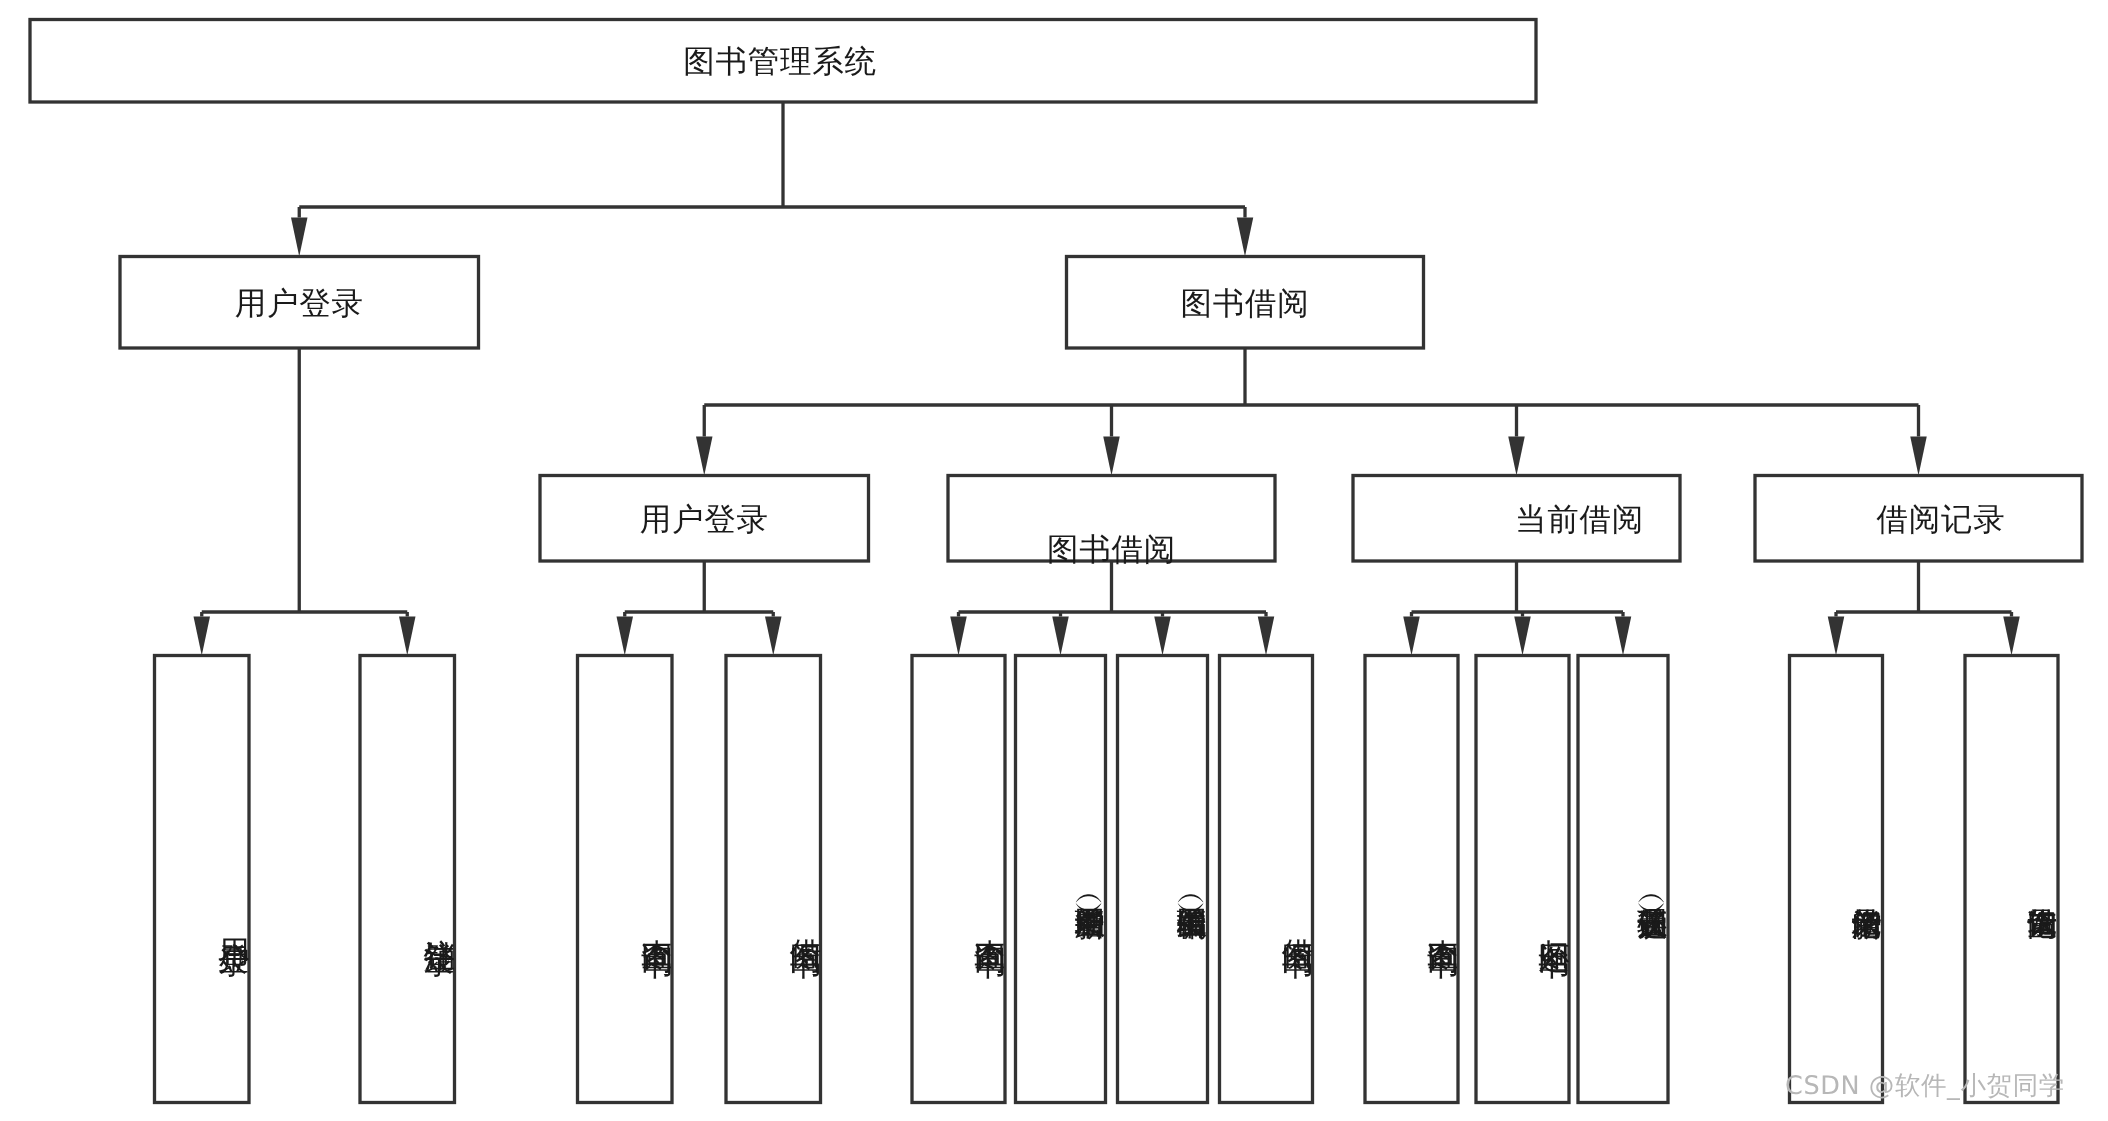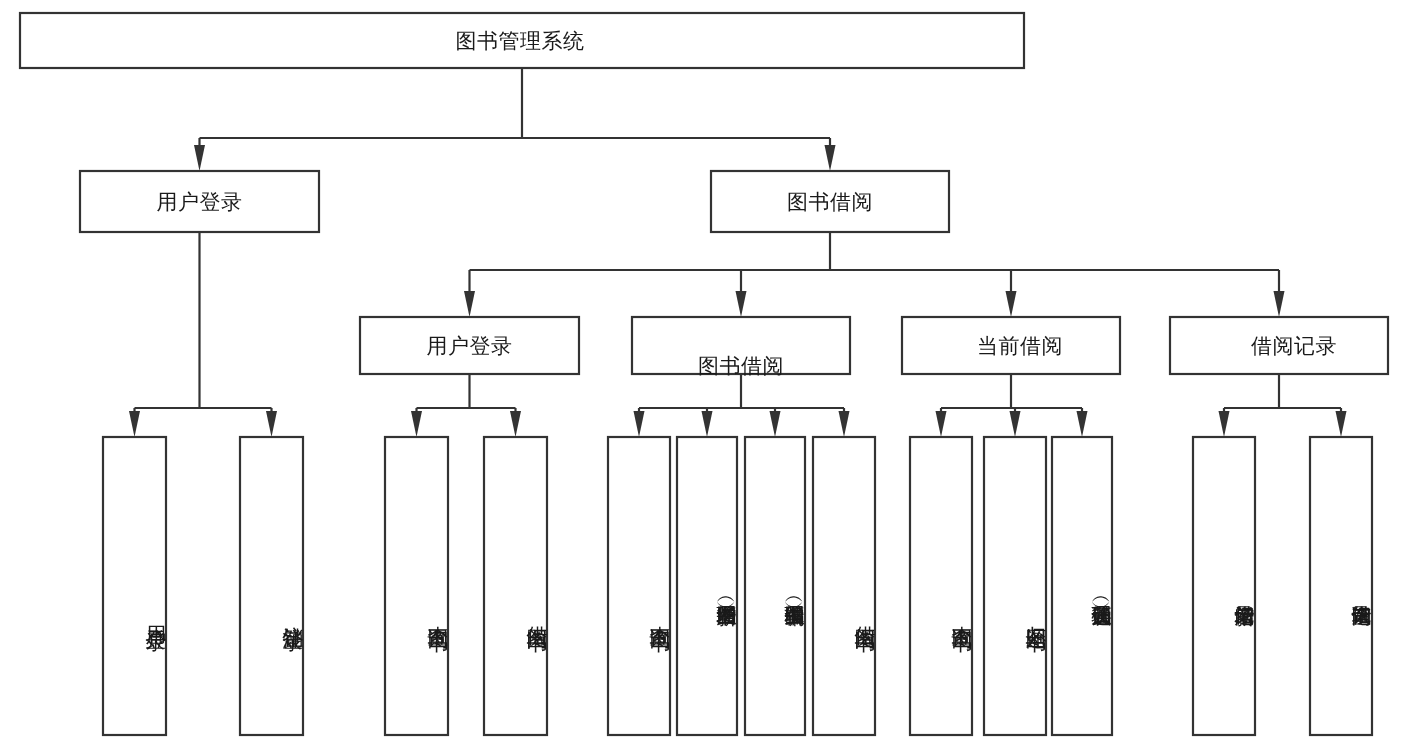--- a/index.html
+++ b/index.html
@@ -171,31 +171,32 @@
         <path d="M 1335.5 411 L 1346.5 411 L 1341 437 Z" class="arrow-head"></path>
       </g>
   </svg>
 
   <div id="labels-layer">
       <div class="node-label-h" style="left: 20px; top: 13px; width: 1000px; height: 55px;">图书管理系统</div>
       <div class="node-label-h" style="left: 80px; top: 171px; width: 239px; height: 61px;">用户登录</div>
       <div class="node-label-h" style="left: 711px; top: 171px; width: 238px; height: 61px;">图书借阅</div>
       <div class="node-label-h" style="left: 360px; top: 317px; width: 219px; height: 57px;">用户登录</div>
       <div class="node-label-h" style="left: 632px; top: 317px; width: 218px; height: 57px; margin-top: 20px;">图书借阅</div>
-      <div class="node-label-h" style="left: 911px; top: 317px; width: 218px; height: 57px;">当前借阅</div>
+      <div class="node-label-h" style="left: 944px; top: 317px; width: 218px; height: 57px;">当前借阅</div>
       <div class="node-label-h" style="left: 1170px; top: 317px; width: 218px; height: 57px; padding-left: 15px;">借阅记录</div>
       <div class="node-label-v" style="left: 103px; top: 437px; width: 63px; height: 298px; align-items: flex-start; justify-content: center; padding-top: 54px; box-sizing: border-box;">用户登录</div>
       <div class="node-label-v" style="left: 240px; top: 437px; width: 63px; height: 298px; align-items: flex-start; justify-content: center; padding-top: 54px; box-sizing: border-box;">注销登录</div>
       <div class="node-label-v" style="left: 385px; top: 437px; width: 63px; height: 298px; align-items: flex-start; justify-content: center; padding-top: 54px; box-sizing: border-box;">查询图书</div>
       <div class="node-label-v" style="left: 484px; top: 437px; width: 63px; height: 298px; align-items: flex-start; justify-content: center; padding-top: 54px; box-sizing: border-box;">借阅图书</div>
       <div class="node-label-v" style="left: 608px; top: 437px; width: 62px; height: 298px; align-items: flex-start; justify-content: center; padding-top: 54px; box-sizing: border-box;">查询图书</div>
       <div class="node-label-v tight" style="left: 677px; top: 437px; width: 60px; height: 298px; align-items: flex-start; justify-content: center; padding-top: 8px; box-sizing: border-box;">新增图书（管理员）</div>
       <div class="node-label-v tight" style="left: 745px; top: 437px; width: 60px; height: 298px; align-items: flex-start; justify-content: center; padding-top: 8px; box-sizing: border-box;">编辑图书（管理员）</div>
       <div class="node-label-v" style="left: 813px; top: 437px; width: 62px; height: 298px; align-items: flex-start; justify-content: center; padding-top: 54px; box-sizing: border-box;">借阅图书</div>
       <div class="node-label-v" style="left: 910px; top: 437px; width: 62px; height: 298px; align-items: flex-start; justify-content: center; padding-top: 54px; box-sizing: border-box;">查询图书</div>
       <div class="node-label-v" style="left: 984px; top: 437px; width: 62px; height: 298px; align-items: flex-start; justify-content: center; padding-top: 54px; box-sizing: border-box;">归还图书</div>
       <div class="node-label-v tight" style="left: 1052px; top: 437px; width: 60px; height: 298px; align-items: flex-start; justify-content: center; padding-top: 8px; box-sizing: border-box;">确认归还（管理员）</div>
       <div class="node-label-v tight" style="left: 1193px; top: 437px; width: 62px; height: 298px; align-items: flex-start; justify-content: center; padding-top: 8px; box-sizing: border-box;">新增借阅记录</div>
       <div class="node-label-v tight" style="left: 1310px; top: 437px; width: 62px; height: 298px; align-items: flex-start; justify-content: center; padding-top: 8px; box-sizing: border-box;">查询借阅记录</div>
     </div>
 
+  <div class="watermark" style="left: 1190px; top: 712px;">CSDN @软件_小贺同学</div>
 
 </div>
 
 </body></html>

